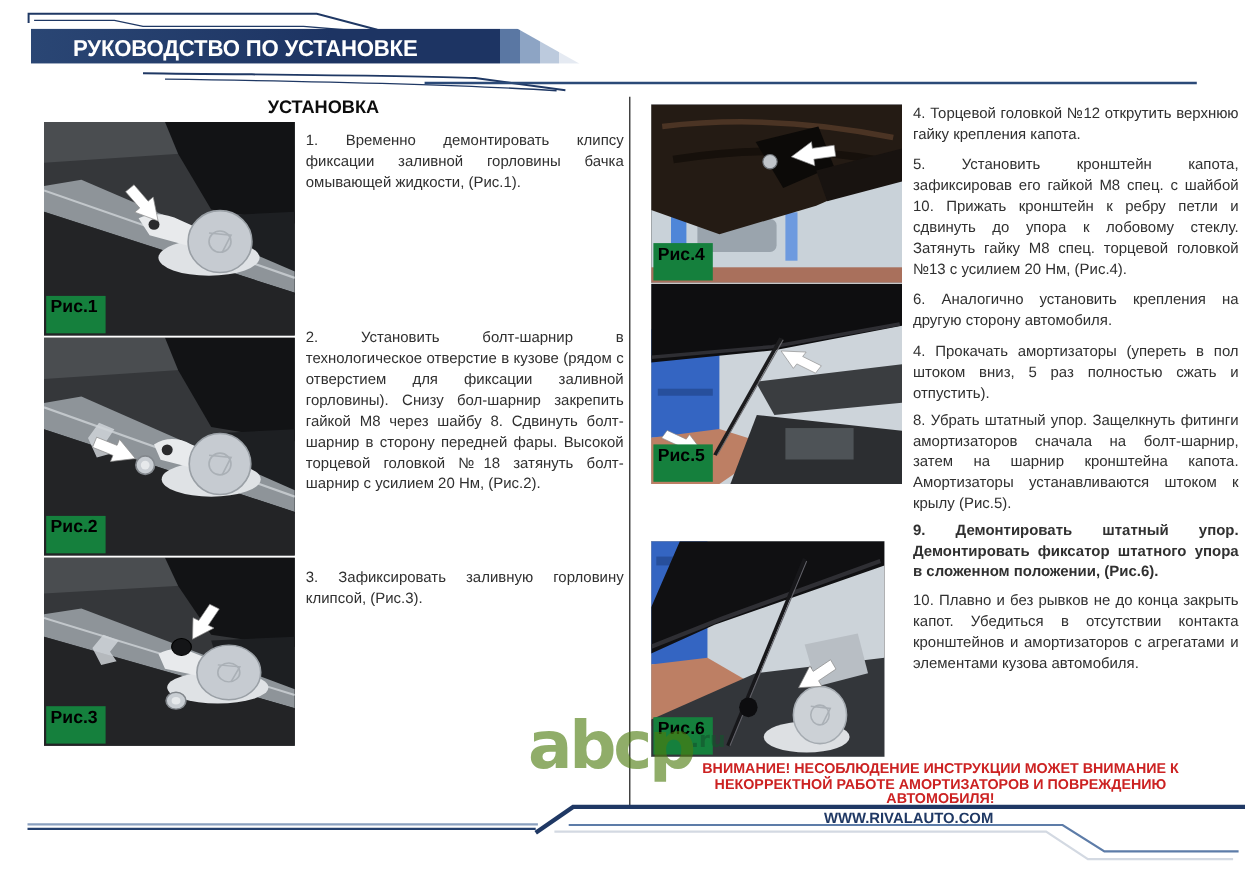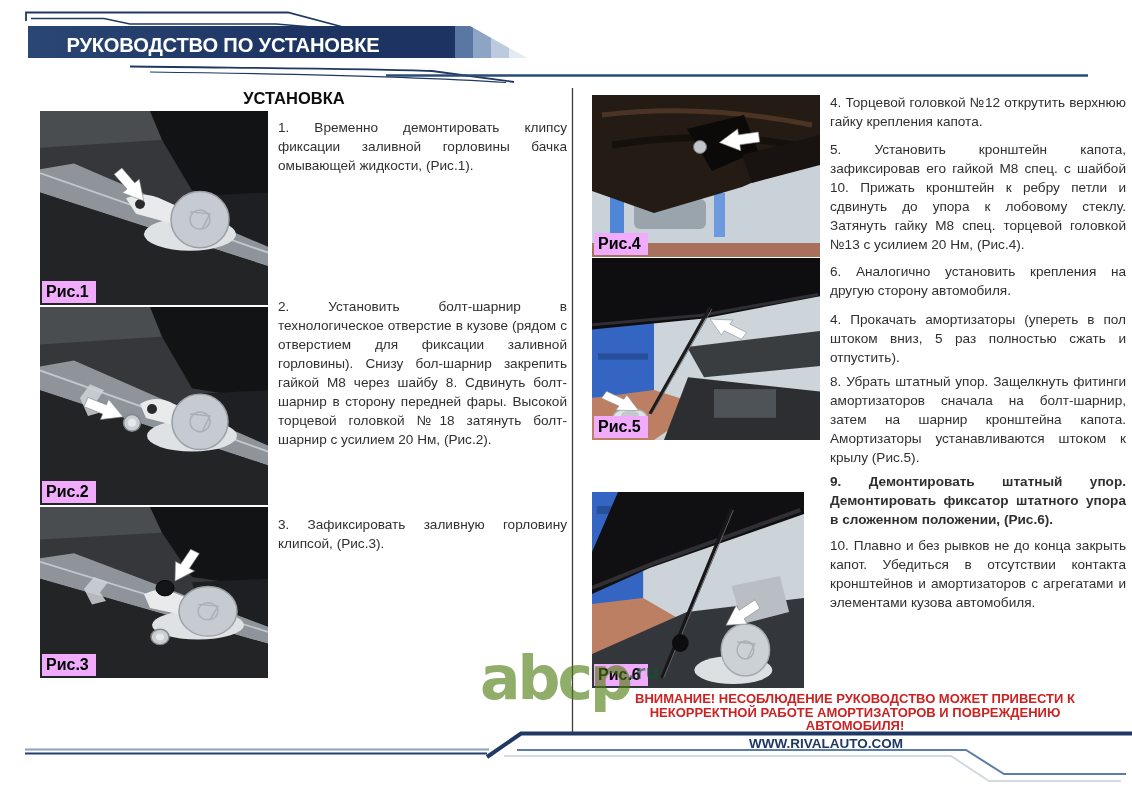--- a/index.html
+++ b/index.html
@@ -23,22 +23,22 @@
   
   .col{position:absolute;z-index:3;color:#303030;font-size:13.6px;line-height:19px;}
   .col p{margin:0;text-align:justify;position:absolute;left:0;width:100%;}
   .col-mid{left:278px;top:118px;width:289px;height:480px;}
   .col-right{left:830px;top:93px;width:296px;height:610px;}
   .col p.b{font-weight:bold;}
 
   
   .photo{position:absolute;z-index:1;background:#2e2f31;}
   .photo svg{display:block;width:100%;height:100%;}
-  .figlabel{position:absolute;left:2px;bottom:2px;background:#f0abfc;color:#000;
-    font-weight:bold;font-size:16px;line-height:21px;padding:0 7px 1px 4px;z-index:4;}
+  .figlabel{position:absolute;left:2px;bottom:2px;background:#15803d;color:#000;
+    font-weight:bold;font-size:16px;line-height:21px;padding:0 7px 13px 4px;z-index:4;}
   .p1{left:40px;top:111px;width:228px;height:194px;}
   .p2{left:40px;top:307px;width:228px;height:198px;}
   .p3{left:40px;top:507px;width:228px;height:171px;}
   .p4{left:592px;top:95px;width:228px;height:162px;}
   .p5{left:592px;top:258px;width:228px;height:182px;}
   .p6{left:592px;top:492px;width:212px;height:196px;}
 
   
   .warning{position:absolute;left:582px;top:692px;width:546px;z-index:4;text-align:center;
     color:#cc2222;font-weight:bold;font-size:13px;line-height:13.5px;}
@@ -237,21 +237,21 @@
     <p style="top:0">4.  Торцевой головкой №12 открутить верхнюю гайку крепления капота.</p>
     <p style="top:47px">5.  Установить кронштейн капота, зафиксировав его гайкой М8 спец. с шайбой 10. Прижать кронштейн к ребру петли и сдвинуть до упора к лобовому стеклу. Затянуть гайку М8 спец. торцевой головкой №13 с усилием 20 Нм, (Рис.4).</p>
     <p style="top:169px">6.  Аналогично установить крепления на другую сторону автомобиля.</p>
     <p style="top:217px">4.  Прокачать амортизаторы (упереть в пол штоком вниз, 5 раз полностью сжать и отпустить).</p>
     <p style="top:279px">8.  Убрать штатный упор. Защелкнуть фитинги амортизаторов сначала на болт-шарнир, затем на шарнир кронштейна капота. Амортизаторы устанавливаются штоком к крылу (Рис.5).</p>
     <p style="top:379px" class="b">9.  Демонтировать штатный упор. Демонтировать фиксатор штатного упора в сложенном положении, (Рис.6).</p>
     <p style="top:443px">10.  Плавно и без рывков не до конца закрыть капот. Убедиться в отсутствии контакта кронштейнов и амортизаторов с агрегатами и элементами кузова автомобиля.</p>
   </div>
 
   <div class="warning">
-    <div>ВНИМАНИЕ! НЕСОБЛЮДЕНИЕ РУКОВОДСТВО МОЖЕТ ПРИВЕСТИ К</div>
+    <div>ВНИМАНИЕ! НЕСОБЛЮДЕНИЕ ИНСТРУКЦИИ МОЖЕТ ВНИМАНИЕ К</div>
     <div>НЕКОРРЕКТНОЙ РАБОТЕ АМОРТИЗАТОРОВ И ПОВРЕЖДЕНИЮ</div>
     <div>АВТОМОБИЛЯ!</div>
   </div>
 
   <div class="site">WWW.RIVALAUTO.COM</div>
 
   <div class="watermark">
     <span class="wm-main">abcp</span>
     <span class="wm-suffix">.ru</span>
   </div>

